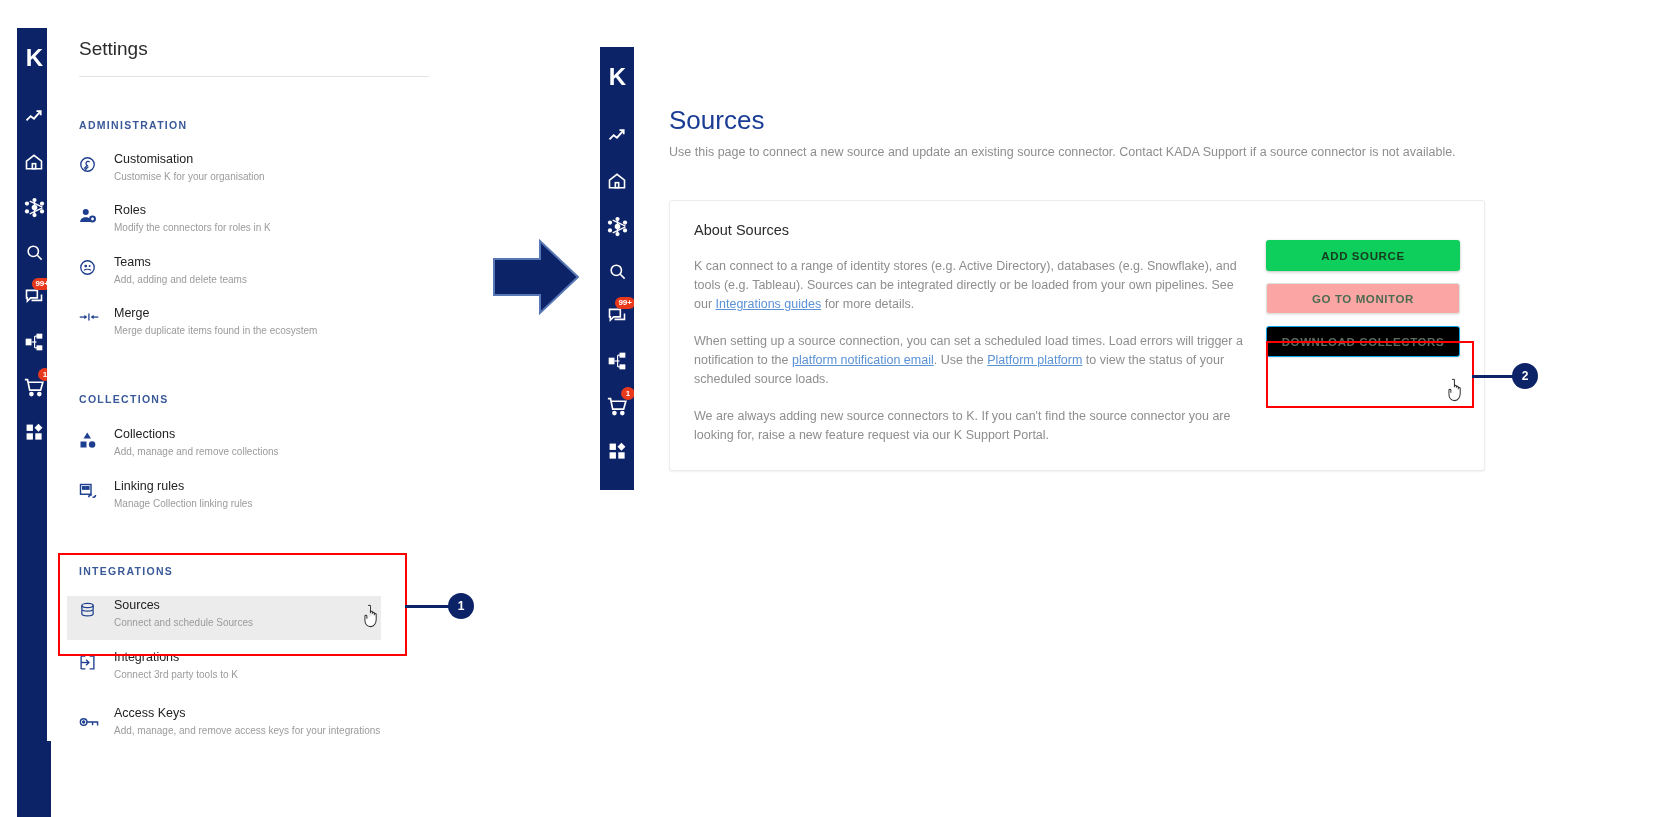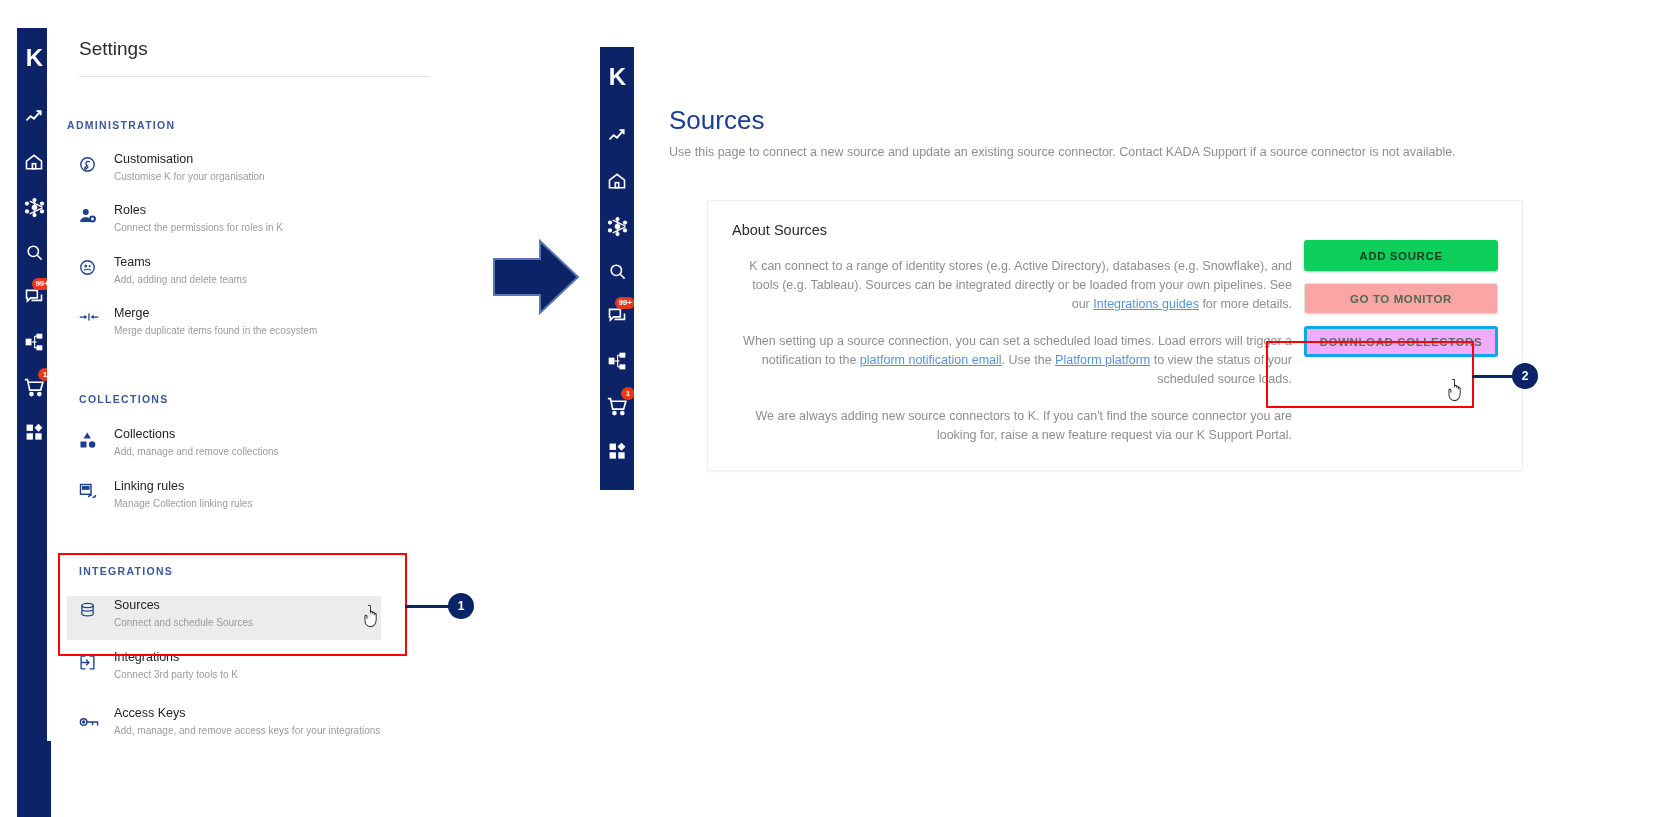--- a/index.html
+++ b/index.html
@@ -89,41 +89,40 @@
     font-size:26px; color:#1a3c94; font-weight:400;
   }
   #sources-desc {
     position:absolute; left:35px; top:96px; width:790px;
     font-size:12.5px; color:#8e8e8e; line-height:19px;
   }
   #about-card {
     position:absolute; left:35px; top:153px; width:816px; height:271px;
     background:#fff; border:1px solid #ececec; border-radius:3px;
     box-shadow:0 1px 2px rgba(0,0,0,.06);
-    margin-left:38px;
   }
   #about-title { position:absolute; left:24px; top:21px; font-size:14.5px; color:#2b2b2b; }
   .about-p {
     position:absolute; left:24px; width:560px;
-    font-size:12.5px; color:#8e8e8e; line-height:19px;text-align:right;
+    font-size:12.5px; color:#8e8e8e; line-height:19px;
   }
   .about-p a { color:#5a92d6; text-decoration:underline; }
 
   .btn {
     position:absolute; right:24px;
     height:31px; width:194px;
     display:flex; align-items:center; justify-content:center;
     font-size:11.5px; letter-spacing:.6px; font-weight:600;
     border-radius:3px; cursor:pointer; user-select:none;
   }
   #btn-add-source { top:39px; background:#0ece5c; color:#173b1f; border:none;
     box-shadow:0 1px 3px rgba(0,0,0,.25); }
   #btn-go-monitor { top:82px; background:#fca5a5; color:#4c6b50; border:1px solid #dbe4dc;
     box-shadow:0 1px 2px rgba(0,0,0,.10); }
-  #btn-download-collectors { top:125px; background:#f0abfc; color:#5d6e60; border:3px solid #0ea5e9;
+  #btn-download-collectors { top:125px; background:#000000; color:#5d6e60; border:1px solid #0ea5e9;
     box-shadow:0 1px 2px rgba(0,0,0,.10); }
 
   
   .cursor { position:absolute; width:22px; height:26px; }
 </style>
 </head>
 <body>
 
 <div class="canvas">
 
@@ -202,21 +201,21 @@
         <rect x="13" y="13" width="8" height="8"></rect>
           <polygon points="17,1 22,6 17,11 12,6"></polygon>
       </svg>
     </div>
   </div>
 
   <div id="left-panel">
     <div id="settings-title">Settings</div>
     <div id="title-divider"></div>
 
-    <div class="sec-head" style="left:20px;top:119px;">ADMINISTRATION</div>
+    <div class="sec-head" style="left:32px;top:119px;">ADMINISTRATION</div>
 
     <div class="menu-row" style="top:150px;">
       <span class="m-icon">
         <svg width="17" height="17" viewBox="0 0 24 24" fill="none" stroke="#1e3f8f" stroke-width="1.9">
           <circle cx="12" cy="12" r="9.5"></circle>
             <path d="M15 8.5 a3 3 0 1 0 -3.3 4.9 L8 17 l1.6 1.6 3.6-3.6"></path>
         </svg>
       </span>
       <span class="m-text">
         <span class="m-title" style="display:block">Customisation</span>
@@ -228,21 +227,21 @@
       <span class="m-icon">
         <svg width="18" height="18" viewBox="0 0 24 24" fill="#1e3f8f">
           <circle cx="9" cy="6.5" r="4"></circle>
             <path d="M1.5 20 c0-4.2 3.4-6.5 7.5-6.5 s7.5 2.3 7.5 6.5z"></path>
           <circle cx="18" cy="16" r="4.6"></circle>
             <circle cx="18" cy="16" r="1.9" fill="#fff"></circle>
         </svg>
       </span>
       <span class="m-text">
         <span class="m-title" style="display:block">Roles</span>
-        <span class="m-sub" style="display:block">Connect the permissions for roles in K</span>
+        <span class="m-sub" style="display:block">Modify the connectors for roles in K</span>
       </span>
     </div>
 
     <div class="menu-row" style="top:253px;">
       <span class="m-icon">
         <svg width="17" height="17" viewBox="0 0 24 24" fill="none" stroke="#1e3f8f" stroke-width="1.9">
           <circle cx="12" cy="12" r="9.5"></circle>
             <circle cx="9.5" cy="10" r="2" fill="#1e3f8f" stroke="none"></circle>
           <circle cx="15" cy="10" r="1.4" fill="#1e3f8f" stroke="none"></circle>
           <path d="M7 16 c2-2 8-2 10 0" stroke-width="1.7"></path>

